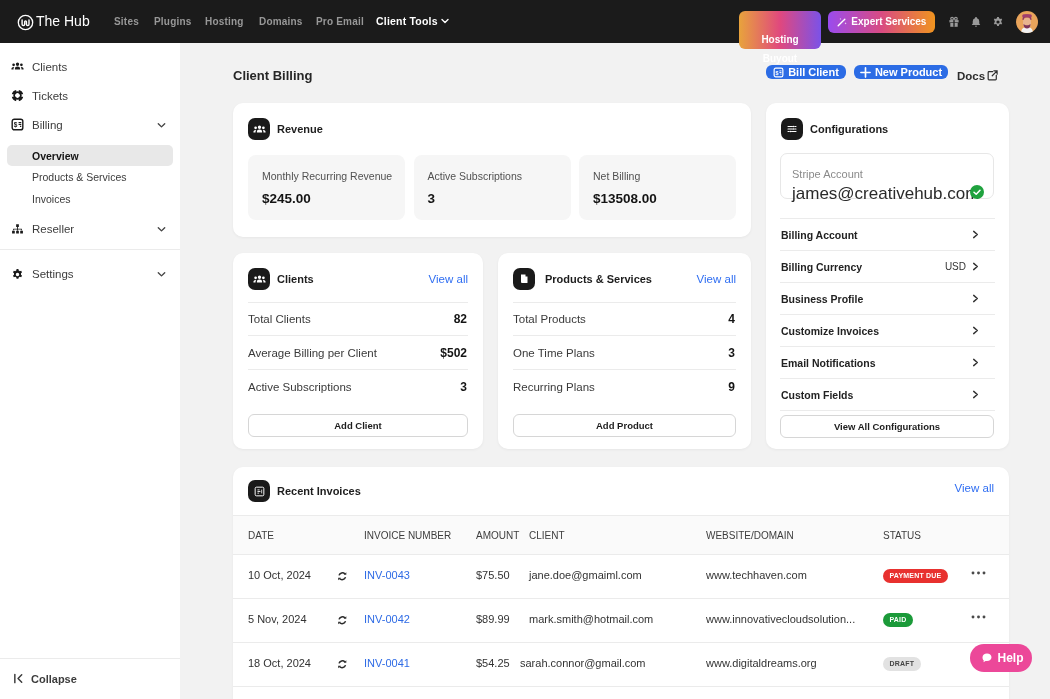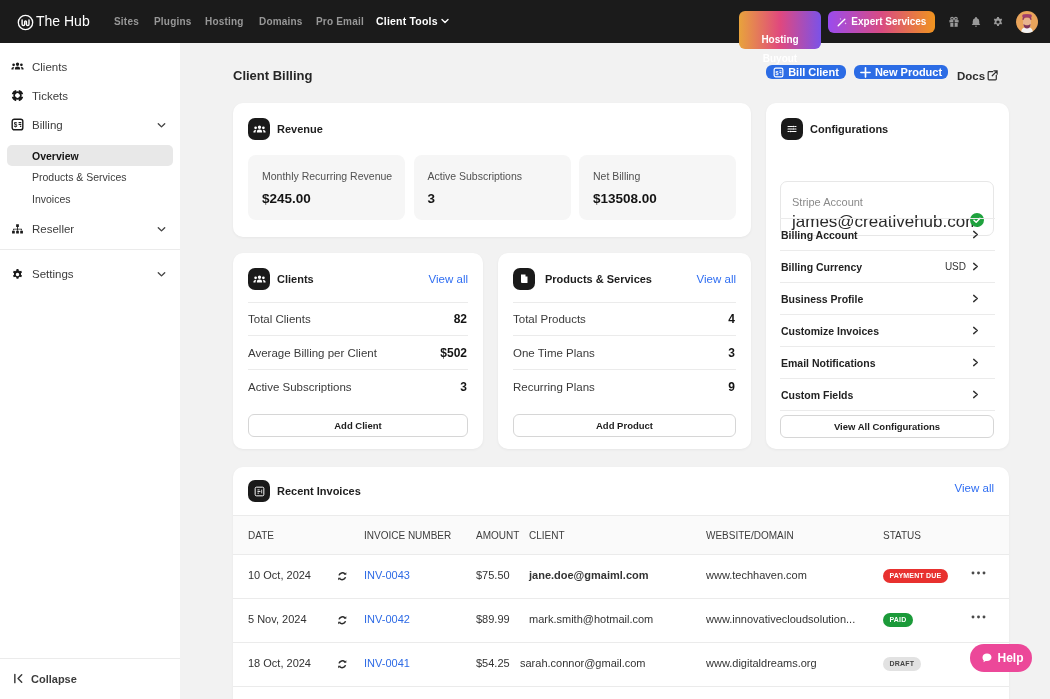--- a/index.html
+++ b/index.html
@@ -240,21 +240,21 @@
   <div class="card" style="left:586px;top:60px;width:243px;height:346px;">
     <div class="sq" style="left:15px;top:15px;">
       <svg width="12" height="12" viewBox="0 0 24 24" stroke="#fff" stroke-width="2.2" stroke-linecap="round">
           <path d="M4 7 h9 M17.5 7 h2.5 M4 12 h9 M17.5 12 h2.5 M4 17 h2.5 M11 17 h9"></path>
           <circle cx="15.2" cy="7" r="1.6" fill="#fff" stroke="none"></circle>
           <circle cx="15.2" cy="12" r="1.6" fill="#fff" stroke="none"></circle>
           <circle cx="8.8" cy="17" r="1.6" fill="#fff" stroke="none"></circle>
         </svg>
     </div>
     <div class="ctitle" style="left:44px;top:19.5px;">Configurations</div>
-    <div class="abs" style="left:14px;top:50px;width:214px;height:55px;border:1px solid #e7e7e7;border-radius:7px;margin-top:28px;">
+    <div class="abs" style="left:14px;top:50px;width:214px;height:46px;border:1px solid #e7e7e7;border-radius:7px;">
       <div class="abs" style="left:11px;top:14px;font-size:11px;color:#8a8a8a;">Stripe Account</div>
       <div class="abs" style="left:11px;top:30px;font-size:17px;color:#2a2a2a;">james@creativehub.com</div>
       <svg class="abs" style="left:189px;top:31px" width="14" height="14" viewBox="0 0 14 14">
           <circle cx="7" cy="7" r="7" fill="#1fa23e"></circle>
           <path d="M4 7.2 L6.2 9.3 L10 5.2" stroke="#fff" stroke-width="1.5" fill="none" stroke-linecap="round" stroke-linejoin="round"></path>
         </svg>
     </div>
     <div class="sep" style="left:14px;top:114.5px;width:215px;"></div>
     <div class="cfgrow" style="top:125.5px;">Billing Account</div>
     <svg class="chevr" style="left:205px;top:126.5px" viewBox="0 0 10 10">
@@ -311,21 +311,21 @@
     <div class="sep" style="left:0;top:86.5px;width:776px;"></div>
 
     <div class="tcell" style="left:15px;top:102px;">10 Oct, 2024</div>
     <svg class="abs" style="left:104px;top:103.5px" width="10.5" height="10.5" viewBox="0 0 24 24" fill="none" stroke="#2b2b2b" stroke-width="3.4">
         <path d="M4.6 10 a8 8 0 0 1 13.6-3.2"></path>
         <path d="M19.4 14 a8 8 0 0 1-13.6 3.2"></path>
         <path d="M21.3 2.6 v6 h-6 z M2.7 21.4 v-6 h6 z" fill="#2b2b2b" stroke="none"></path>
       </svg>
     <div class="tcell" style="left:131px;top:102px;color:#2e6be5;">INV-0043</div>
     <div class="tcell" style="left:243px;top:102px;">$75.50</div>
-    <div class="tcell" style="left:296px;top:102px;font-weight:bold;">jane.doe@gmaiml.com</div>
+    <div class="tcell" style="left:296px;top:102px;">jane.doe@gmaiml.com</div>
     <div class="tcell" style="left:473px;top:102px;">www.techhaven.com</div>
     <div class="pill" style="left:650px;top:101.5px;background:#e8312f;">PAYMENT DUE</div>
     <svg class="abs" style="left:738px;top:104px" width="15" height="4" viewBox="0 0 15 4">
         <circle cx="2" cy="2" r="1.45" fill="#4a4a4a"></circle>
         <circle cx="7.5" cy="2" r="1.45" fill="#4a4a4a"></circle>
         <circle cx="13" cy="2" r="1.45" fill="#4a4a4a"></circle>
       </svg>
     <div class="sep" style="left:0;top:130.5px;width:776px;"></div>
 
     <div class="tcell" style="left:15px;top:146px;">5 Nov, 2024</div>

